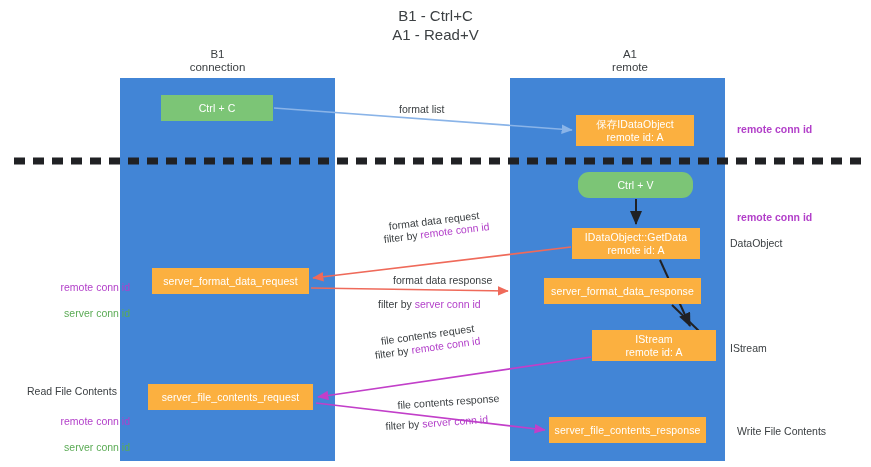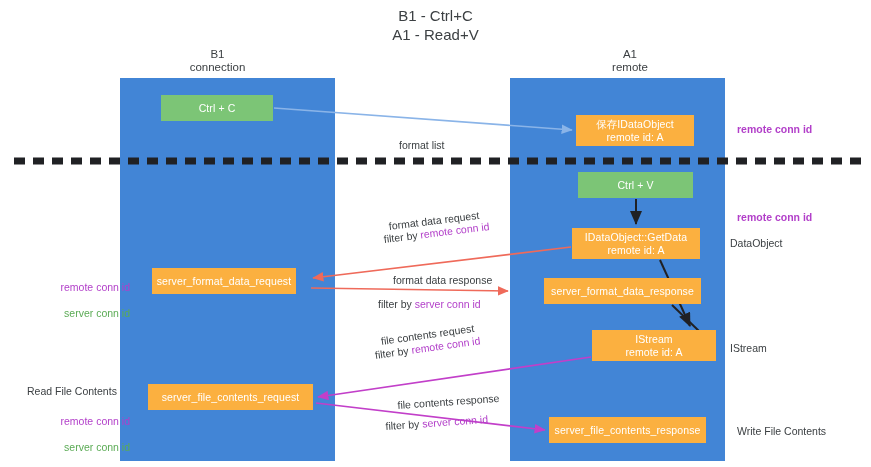--- a/index.html
+++ b/index.html
@@ -50,23 +50,23 @@
     font-size:10.5px;
     line-height:12.5px;
     letter-spacing:.1px;
     white-space:pre-line;
     padding:2px 4px;
   }
   .green{background:#7cc576;}
   .orange{background:#fbb040;}
   #n-ctrlc{left:161px;top:95px;width:112px;height:26px;}
   #n-save{left:576px;top:115px;width:118px;height:31px;}
-  #n-ctrlv{left:578px;top:172px;width:115px;height:26px;}
+  #n-ctrlv{left:578px;top:172px;width:115px;height:26px;border-radius:11px;}
   #n-getdata{left:572px;top:228px;width:128px;height:31px;}
-  #n-sfdreq{left:152px;top:268px;width:144px;height:26px;}
+  #n-sfdreq{left:152px;top:268px;width:157px;height:26px;}
   #n-sfdres{left:512px;top:278px;width:157px;height:26px;margin-left:32px;}
   #n-istream{left:592px;top:330px;width:124px;height:31px;}
   #n-sfcreq{left:148px;top:384px;width:165px;height:26px;}
   #n-sfcres{left:549px;top:417px;width:157px;height:26px;}
   
   .ann{
     font-size:10.5px;
     color:#3c4043;
     line-height:13px;
     white-space:pre-line;
@@ -82,21 +82,21 @@
   #a-left-conn{left:20px;top:268px;width:110px;text-align:right;}
   #a-read{left:27px;top:385px;text-align:center;}
   #a-left-conn2{left:20px;top:402px;width:110px;text-align:right;}
   
   .elabel{
     font-size:10.5px;
     color:#3c4043;
     line-height:14px;
     white-space:nowrap;
   }
-  #l-formatlist{left:399px;top:102px;margin-top:36px;}
+  #l-formatlist{left:399px;top:102px;}
   #l-fdreq1{left:388px;top:219px;transform:rotate(-7deg);transform-origin:left top;}
   #l-fdreq2{left:383px;top:232px;transform:rotate(-7deg);transform-origin:left top;}
   #l-fdres1{left:393px;top:273px;}
   #l-fdres2{left:378px;top:297px;}
   #l-fcreq1{left:380px;top:334px;transform:rotate(-8deg);transform-origin:left top;}
   #l-fcreq2{left:374px;top:348px;transform:rotate(-8deg);transform-origin:left top;}
   #l-fcres1{left:397px;top:398px;transform:rotate(-4deg);transform-origin:left top;}
   #l-fcres2{left:385px;top:419px;transform:rotate(-4deg);transform-origin:left top;}
   
   #edges{position:absolute;left:0;top:0;width:871px;height:467px;overflow:visible;}

